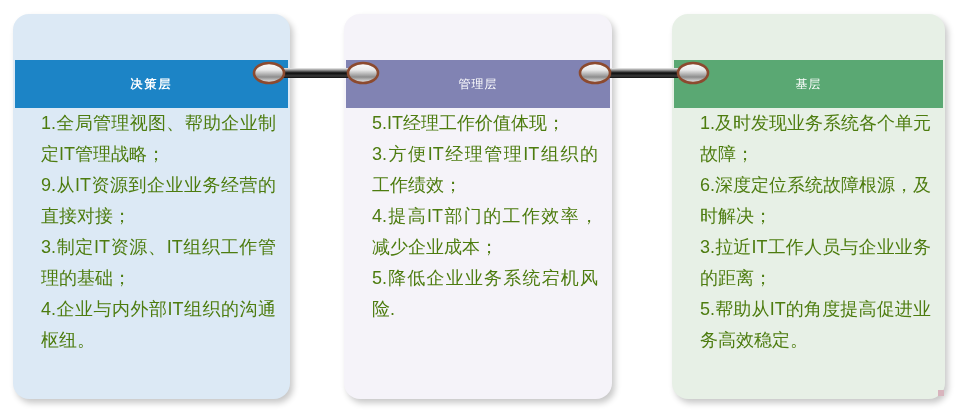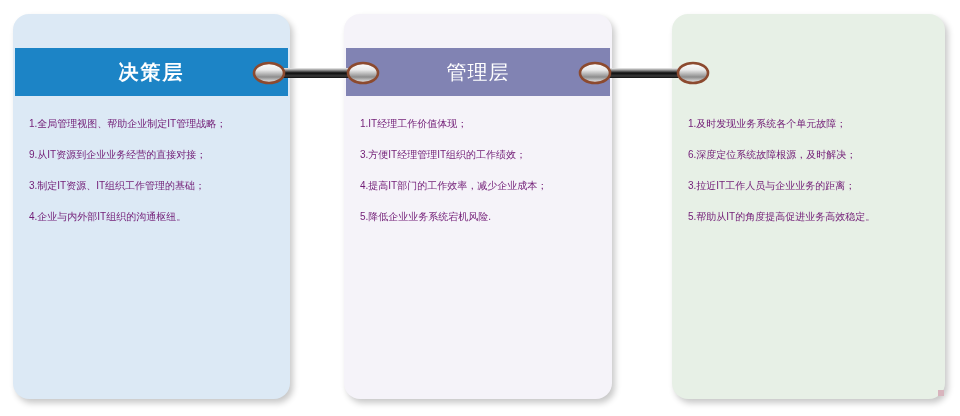--- a/index.html
+++ b/index.html
@@ -25,41 +25,41 @@
     position: absolute;
     border-radius: 16px;
     box-shadow: 3px 4px 6px rgba(0,0,0,0.22);
     overflow: hidden;
     box-sizing: border-box;
   }
   .card-header {
     position: absolute;
     left: 2px;
     right: 2px;
-    top: 34px;
+    top: 46px;
     height: 48px;
     display: flex;
     align-items: center;
     justify-content: center;
     color: #ffffff;
-    font-size: 20px;
+    font-size: 12px;
     letter-spacing: 1px;
     z-index: 2;
   }
   .card-header.bold { font-weight: bold; letter-spacing: 2px; }
   .card-body {
     position: absolute;
     left: 0; right: 0;
     top: 82px;
     bottom: 0;
-    padding: 12px 14px 10px 16px;
+    padding: 12px 14px 10px 28px;
     box-sizing: border-box;
-    font-size: 10px;
+    font-size: 18px;
     line-height: 31px;
-    color: #701a75;
+    color: #4d7c0f;
   }
   .card-body p {
     margin: 0;
     text-align: justify;
     text-justify: inter-character;
   }
 
   
   #card-decision {
     left: 13px;  top: 14px;
@@ -118,28 +118,31 @@
       <p>3.制定IT资源、IT组织工作管理的基础；</p>
       <p>4.企业与内外部IT组织的沟通枢纽。</p>
     </div>
   </div>
 
   <div class="card" id="card-management">
     <div class="card-header">
       <span>管理层</span>
     </div>
     <div class="card-body">
-      <p>1.IT经理工作价值体现；</p>
+      <p>5.IT经理工作价值体现；</p>
       <p>3.方便IT经理管理IT组织的工作绩效；</p>
       <p>4.提高IT部门的工作效率，减少企业成本；</p>
       <p>5.降低企业业务系统宕机风险.</p>
     </div>
   </div>
 
   <div class="card" id="card-base">
+    <div class="card-header">
+      <span>基层</span>
+    </div>
     <div class="card-body">
       <p>1.及时发现业务系统各个单元故障；</p>
       <p>6.深度定位系统故障根源，及时解决；</p>
       <p>3.拉近IT工作人员与企业业务的距离；</p>
       <p>5.帮助从IT的角度提高促进业务高效稳定。</p>
     </div>
   </div>
 
   <div class="tick" style="left:938px; top:390px;"></div>
 

